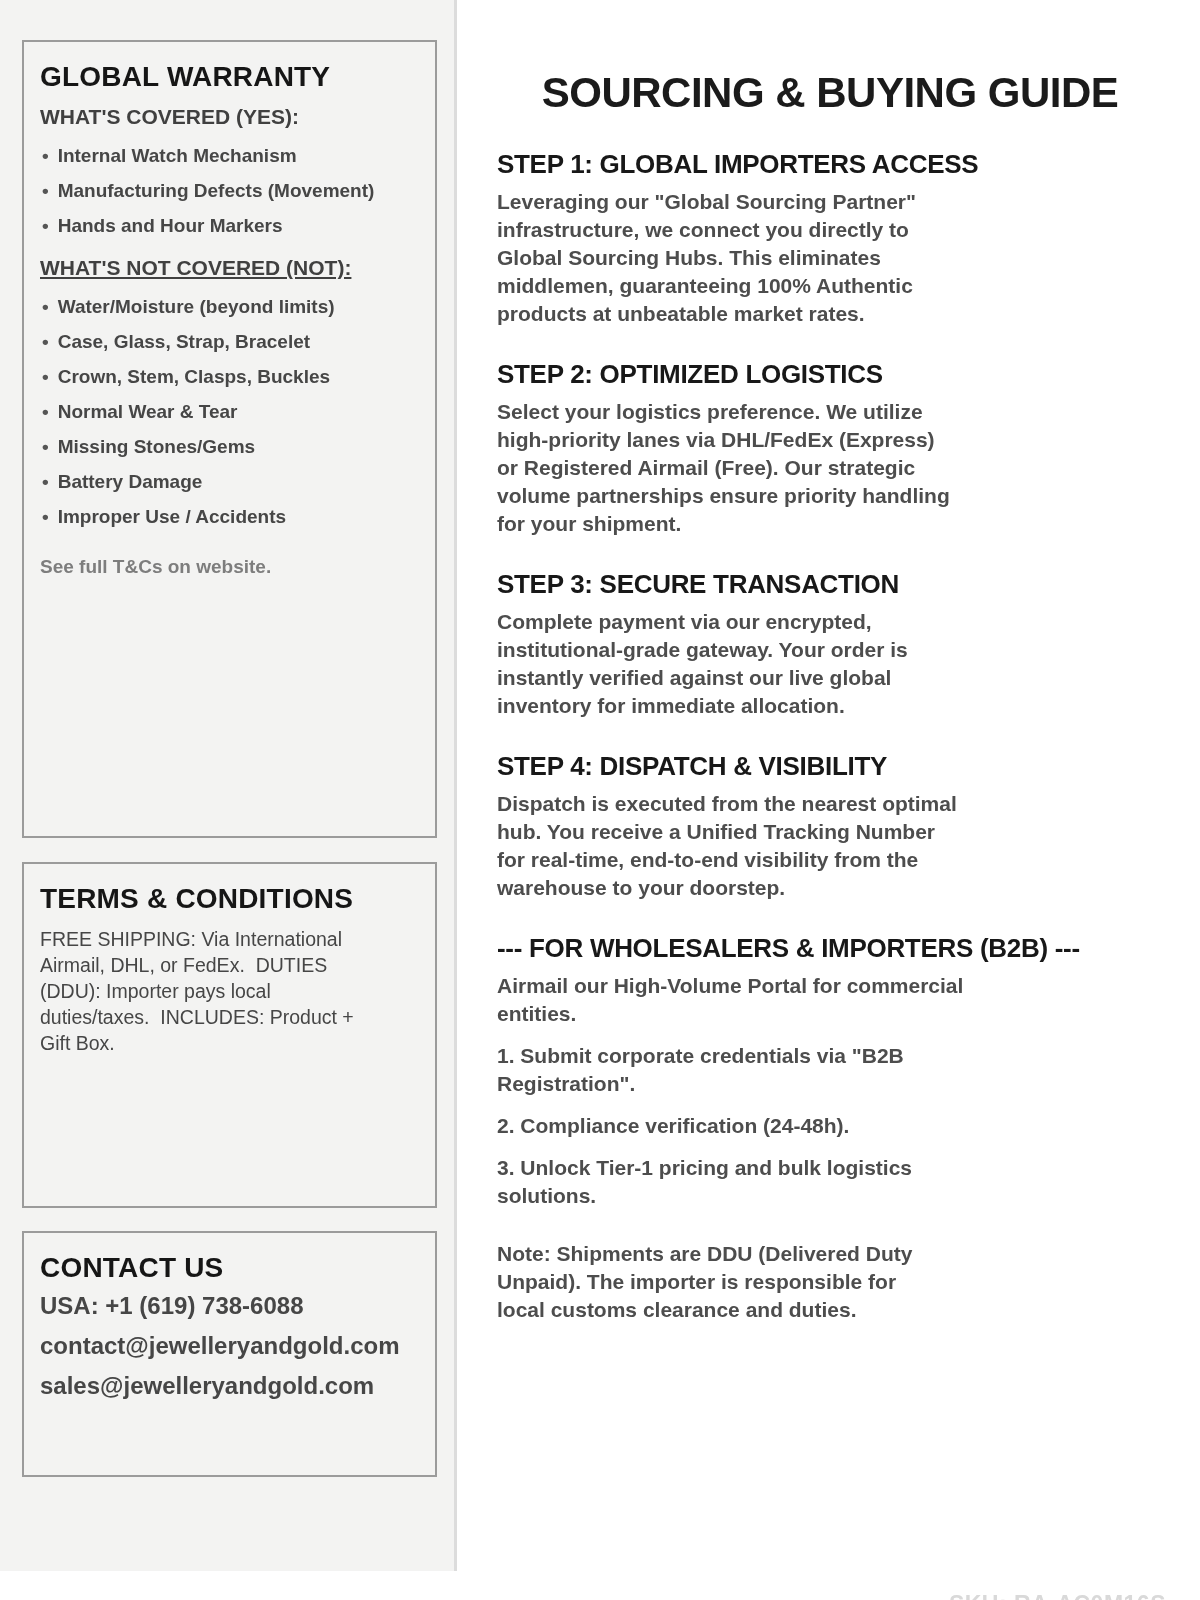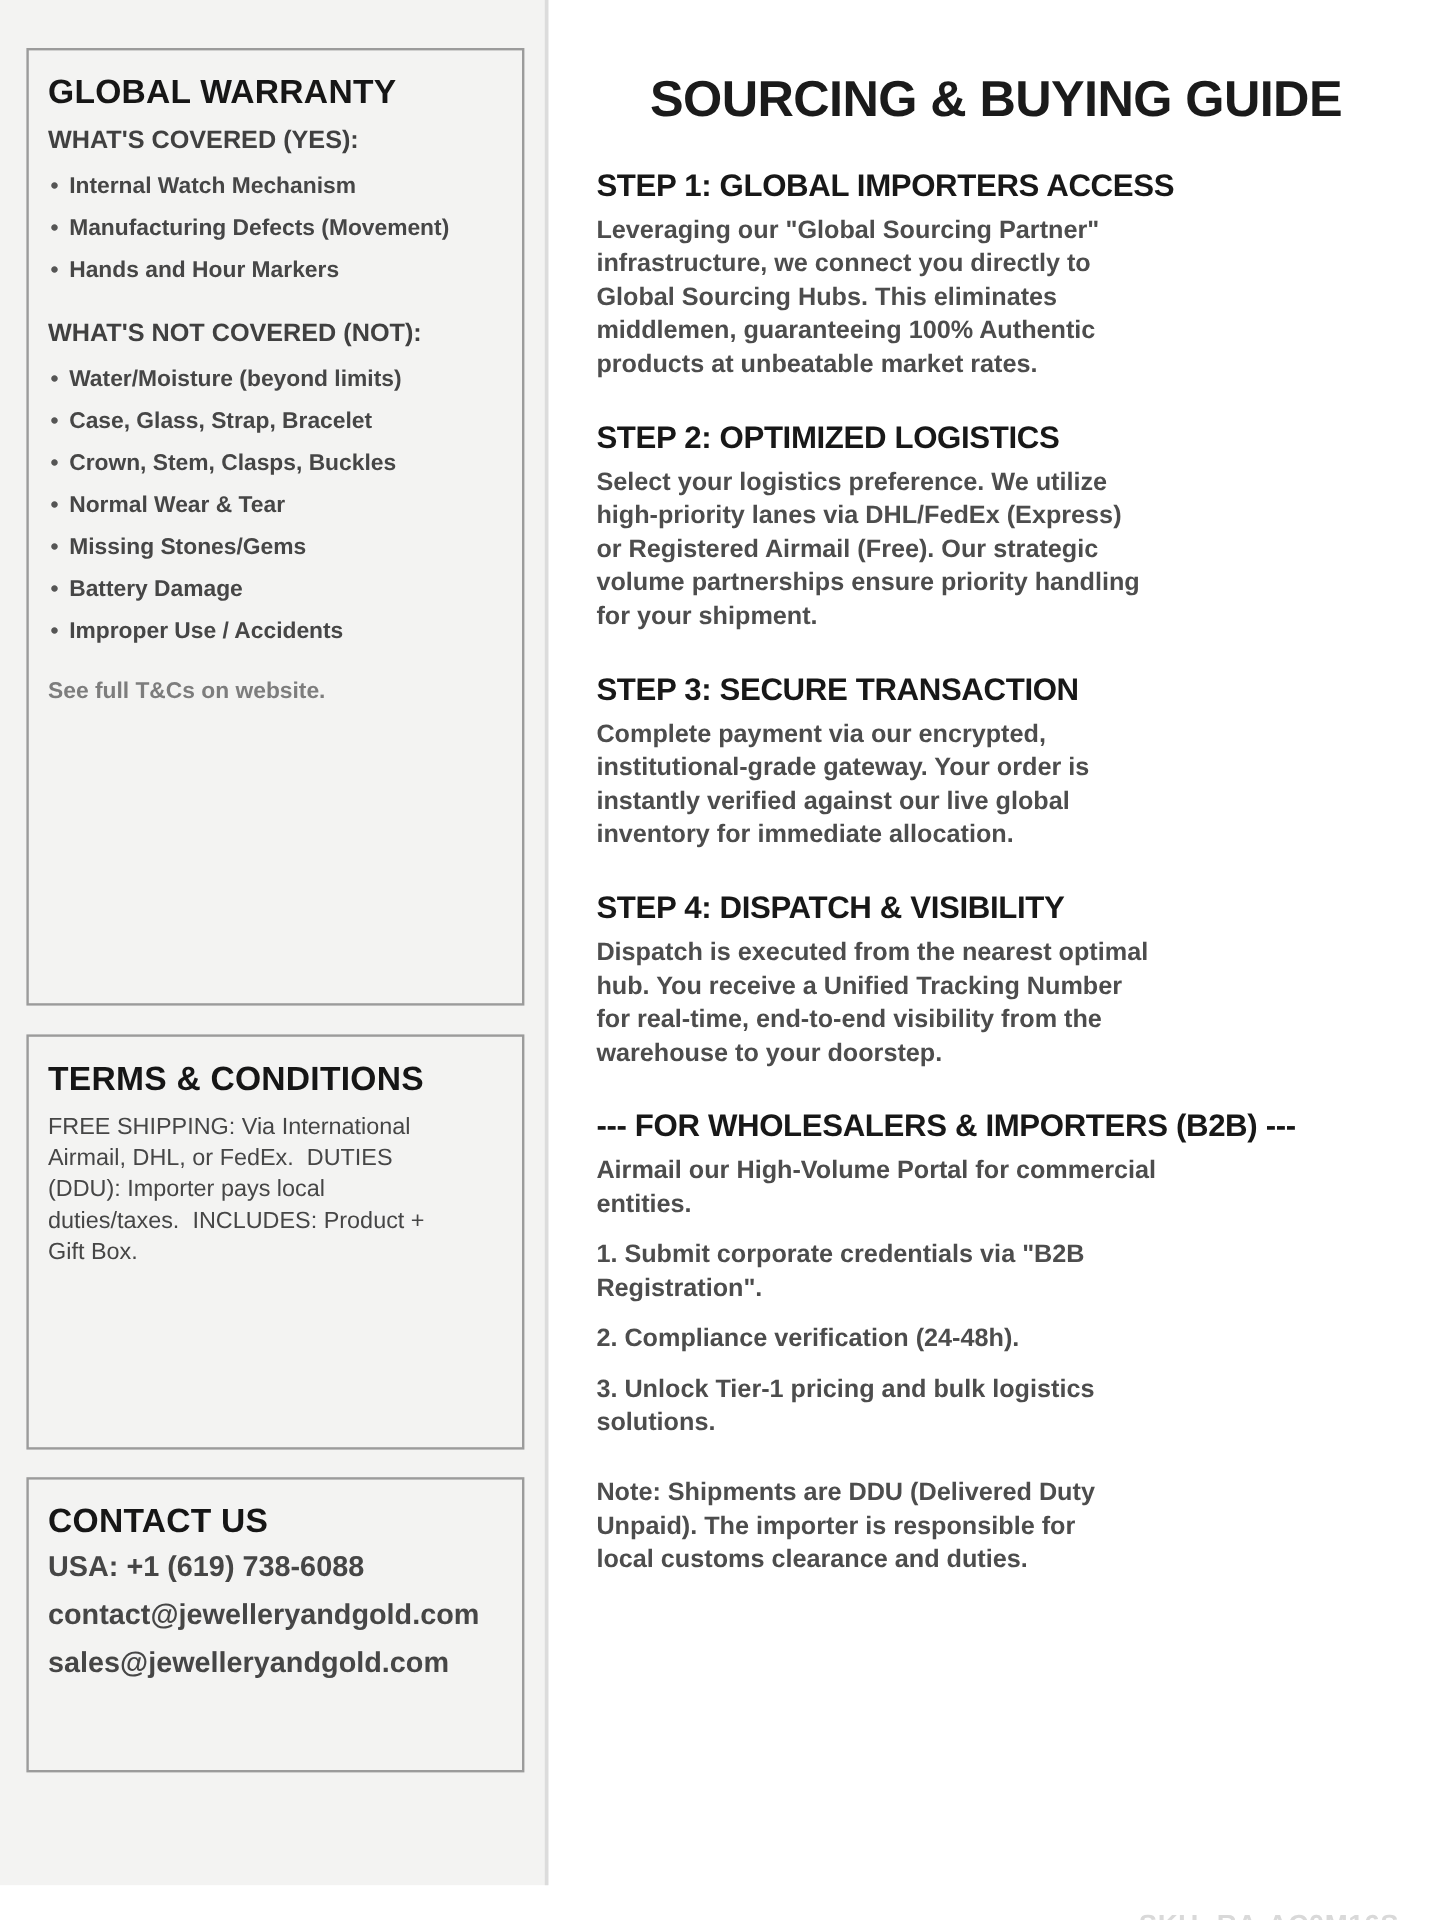--- a/index.html
+++ b/index.html
@@ -32,21 +32,21 @@
     margin:0 0 10px 0;
     font-size:28px;line-height:34px;
     font-weight:700;color:#161616;
     letter-spacing:0.2px;
   }
   .box h2{
     margin:2px 0 8px 0;
     font-size:21px;line-height:26px;
     font-weight:700;color:#404040;
   }
-  .box h2.second{margin-top:22px;}
+  .box h2.second{margin-top:12px;text-decoration:underline;}
   .box ul{
     list-style:none;margin:0;padding:0 0 0 2px;
   }
   .box ul li{
     font-size:19px;line-height:35px;
     font-weight:700;color:#464646;
   }
   .box ul li::before{
     content:"\2022";
     color:#555555;
@@ -65,21 +65,21 @@
   }
   .contact-line{
     margin:0 0 18px 0;
     font-size:24px;line-height:22px;
     font-weight:700;color:#464646;
   }
   
   #main{
     position:absolute;left:460px;top:0;
     width:740px;height:1600px;
-    padding:6px 37px;
+    padding:16px 37px;
     box-sizing:border-box;
   }
   #main-title{
     margin:52px 0 0 0;
     text-align:center;
     font-size:42px;line-height:50px;
     font-weight:700;color:#1b1b1b;
     letter-spacing:-0.5px;
   }
   .step h2{

